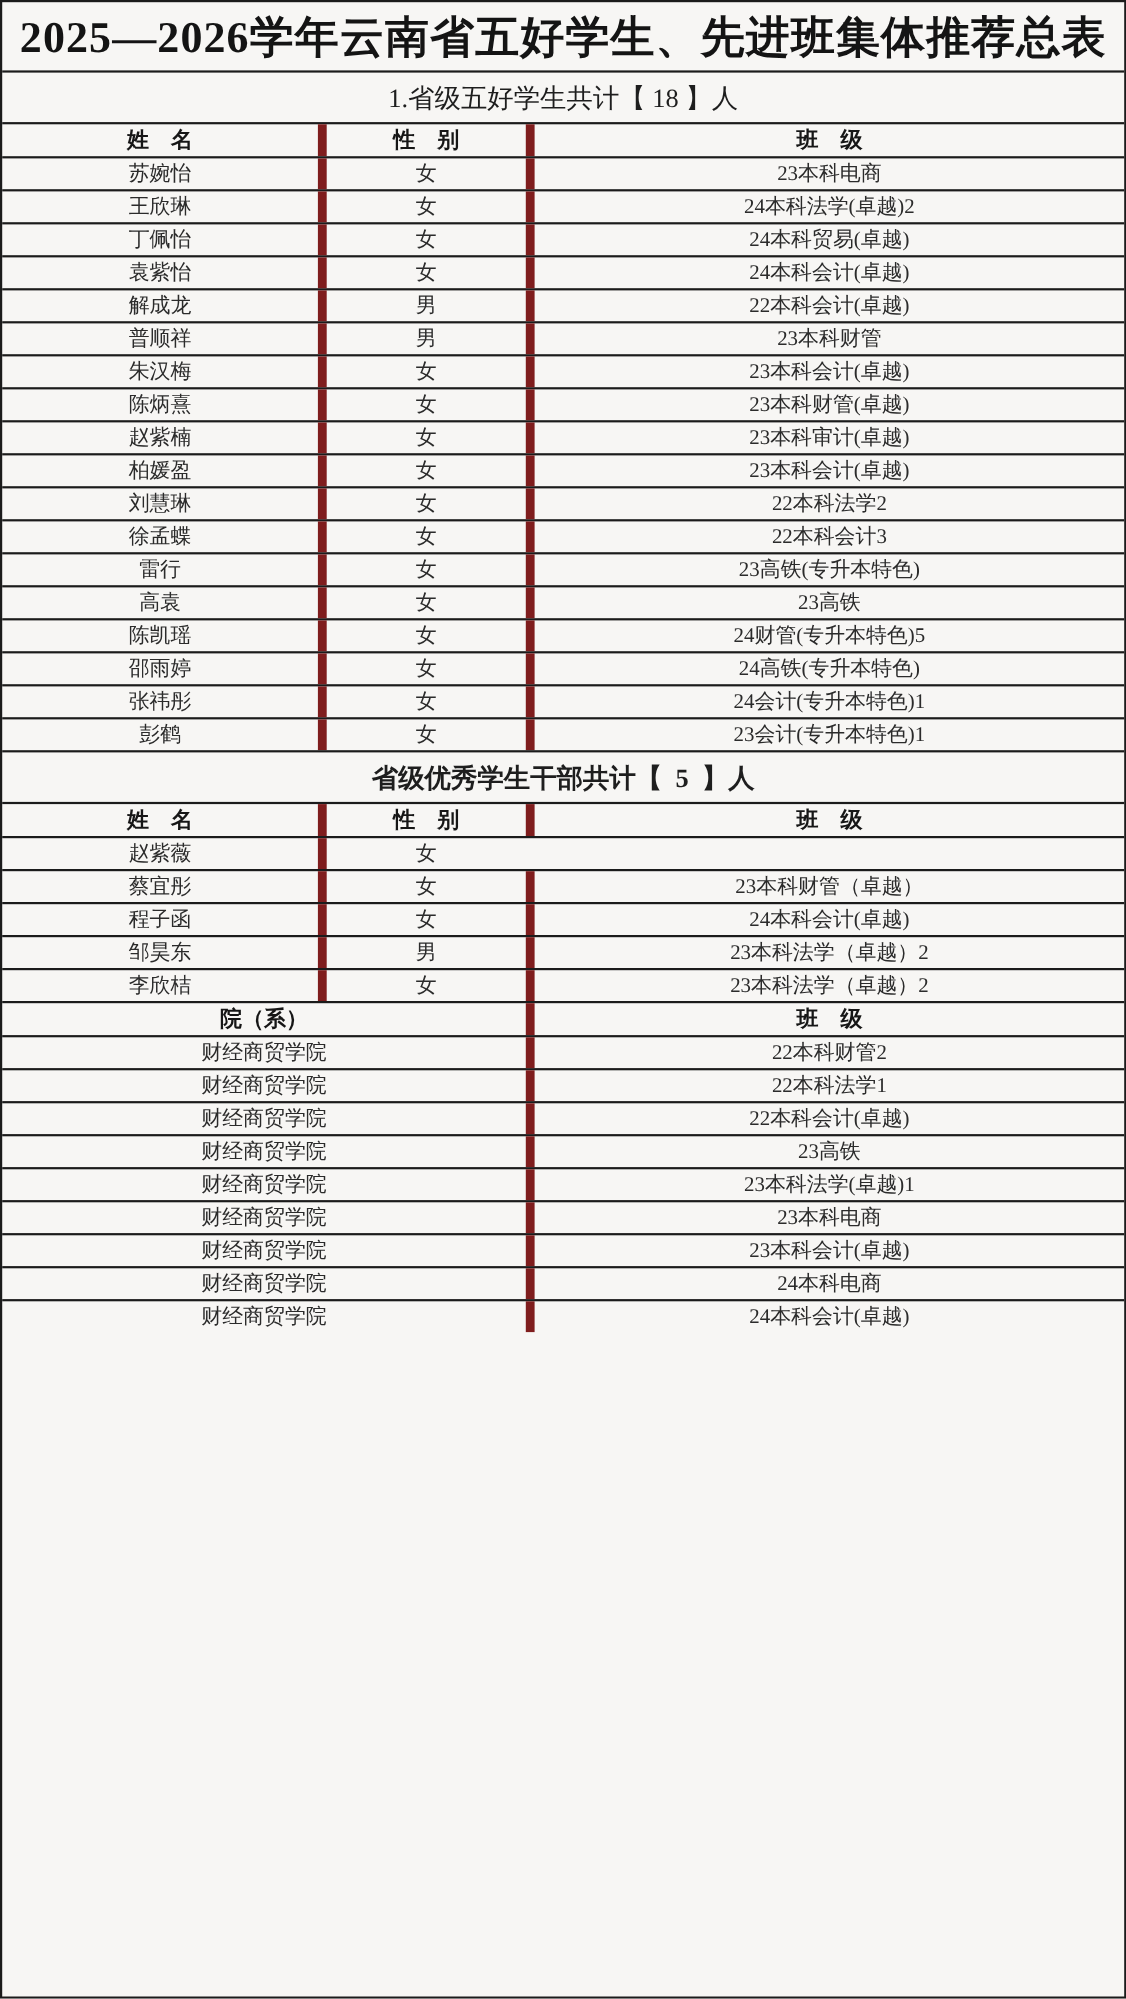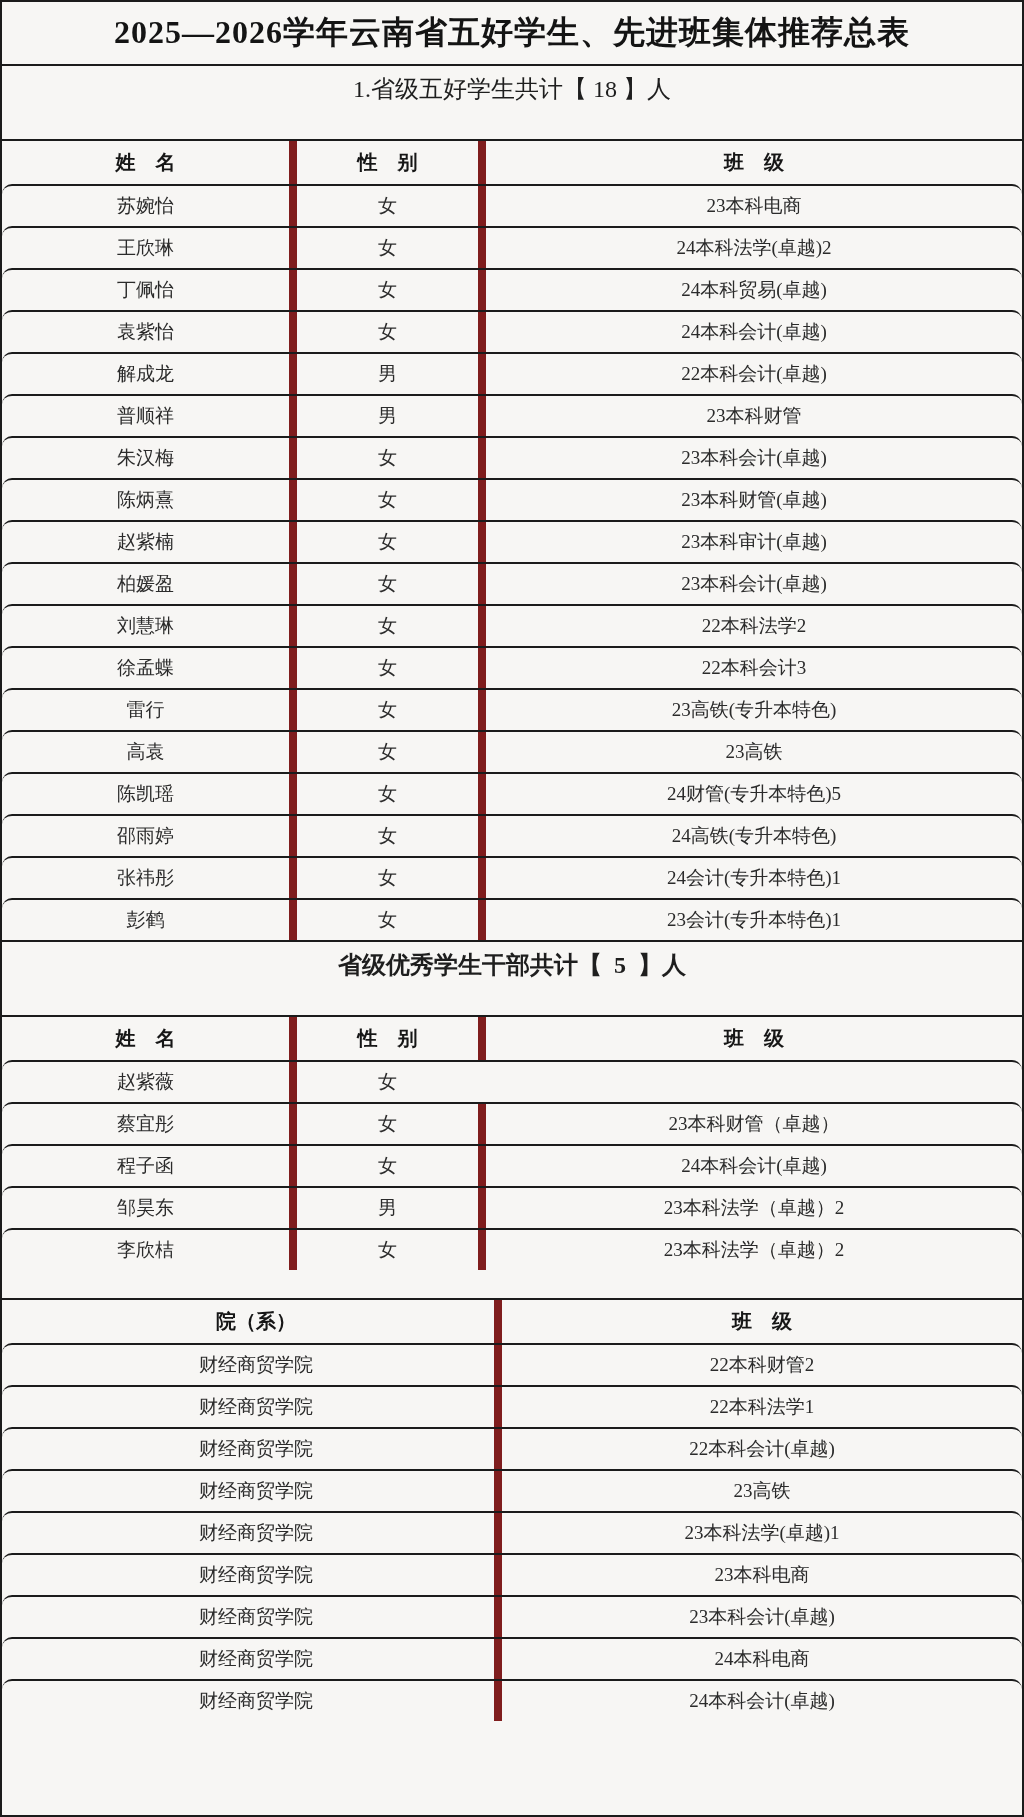--- a/index.html
+++ b/index.html
@@ -22,21 +22,21 @@
     display: flex;
     flex-direction: column;
   }
   .title-row {
     height: 62px;
     display: flex;
     align-items: center;
     justify-content: center;
   }
   .doc-title {
-    font-size: 32px;
+    font-size: 40px;
     font-weight: bold;
     color: #141414;
     letter-spacing: 1px;
   }
   .caption-row {
     border-top: 2px solid #1b1b1b;
     height: 45px;
     display: flex;
     align-items: center;
     justify-content: center;
@@ -44,29 +44,29 @@
     color: #1e1e1e;
     white-space: pre;
   }
   .caption-bold { font-weight: bold; }
   .tr {
     border-top: 2px solid #1b1b1b;
     display: grid;
     box-sizing: border-box;
   }
   .grid3 { grid-template-columns: 287px 189px auto; }
-  .grid2 { grid-template-columns: 476px auto; padding-left: 16px; }
-  .header-row { height: 45px; margin-top: 28px; }
+  .grid2 { grid-template-columns: 476px auto; }
+  .header-row { height: 31px; }
   .header-row .td {
     font-weight: bold;
     font-size: 20px;
     color: #161616;
     white-space: pre;
   }
-  .tbody .tr { height: 42px; border-radius: 10px; }
+  .tbody .tr { height: 30px; }
   .td {
     display: flex;
     align-items: center;
     justify-content: center;
     font-size: 19px;
     color: #2b2b2b;
     overflow: hidden;
   }
   .td + .td { border-left: 8px solid #7f1d1d; }
 </style>

